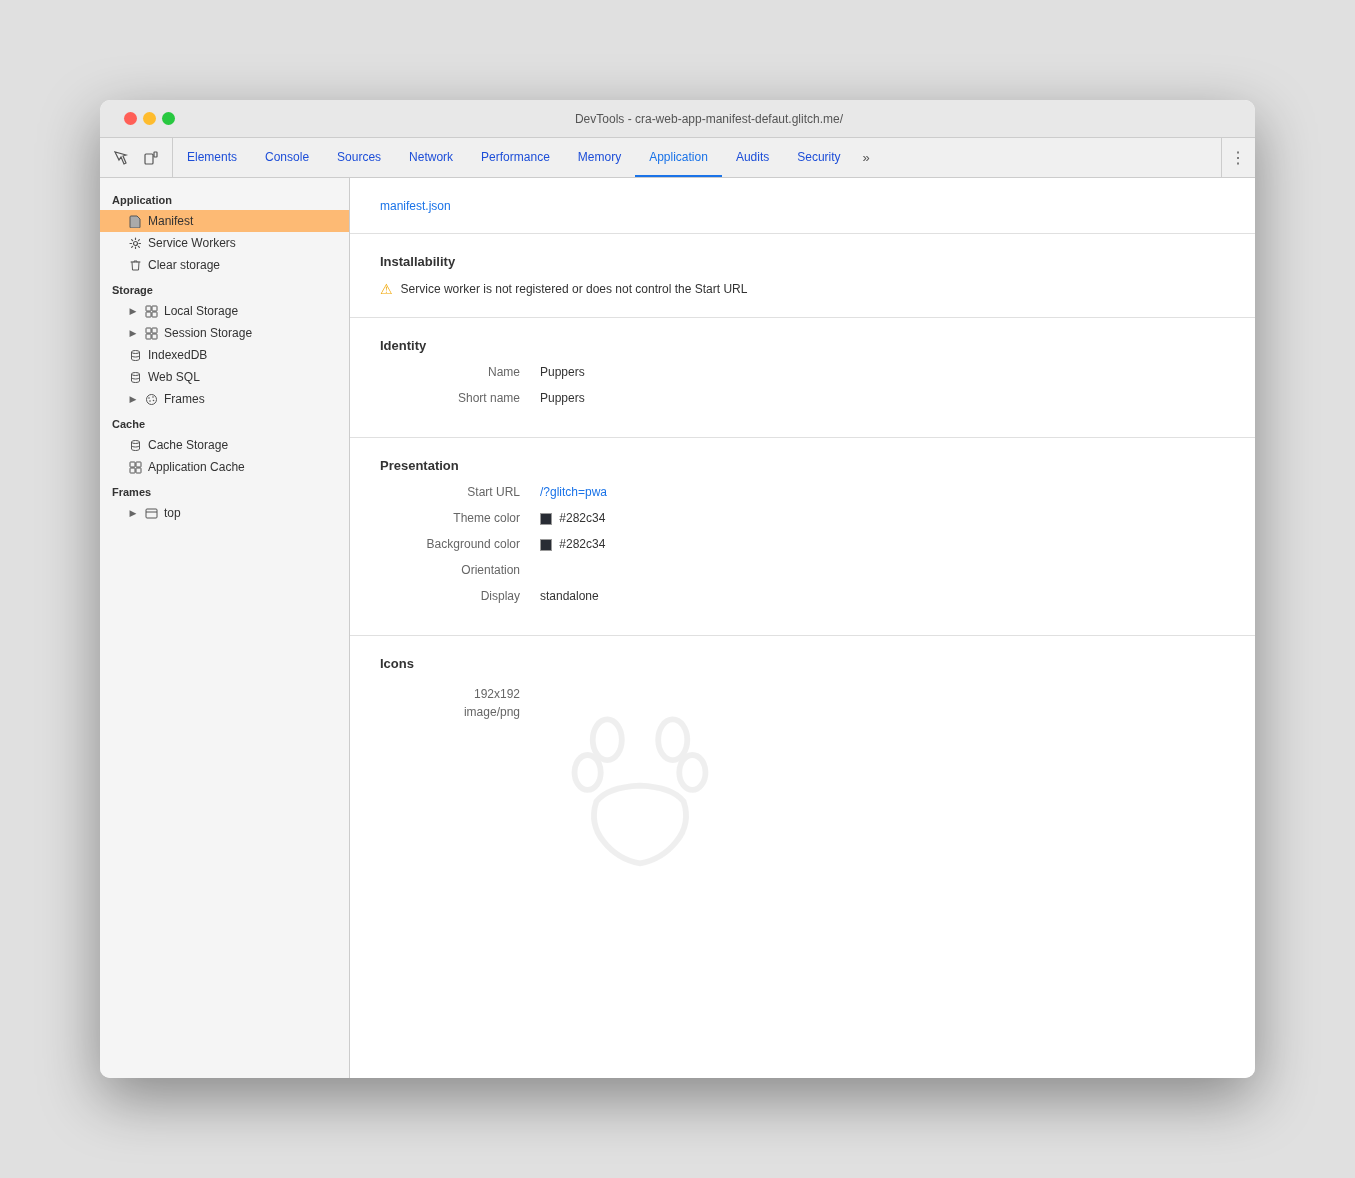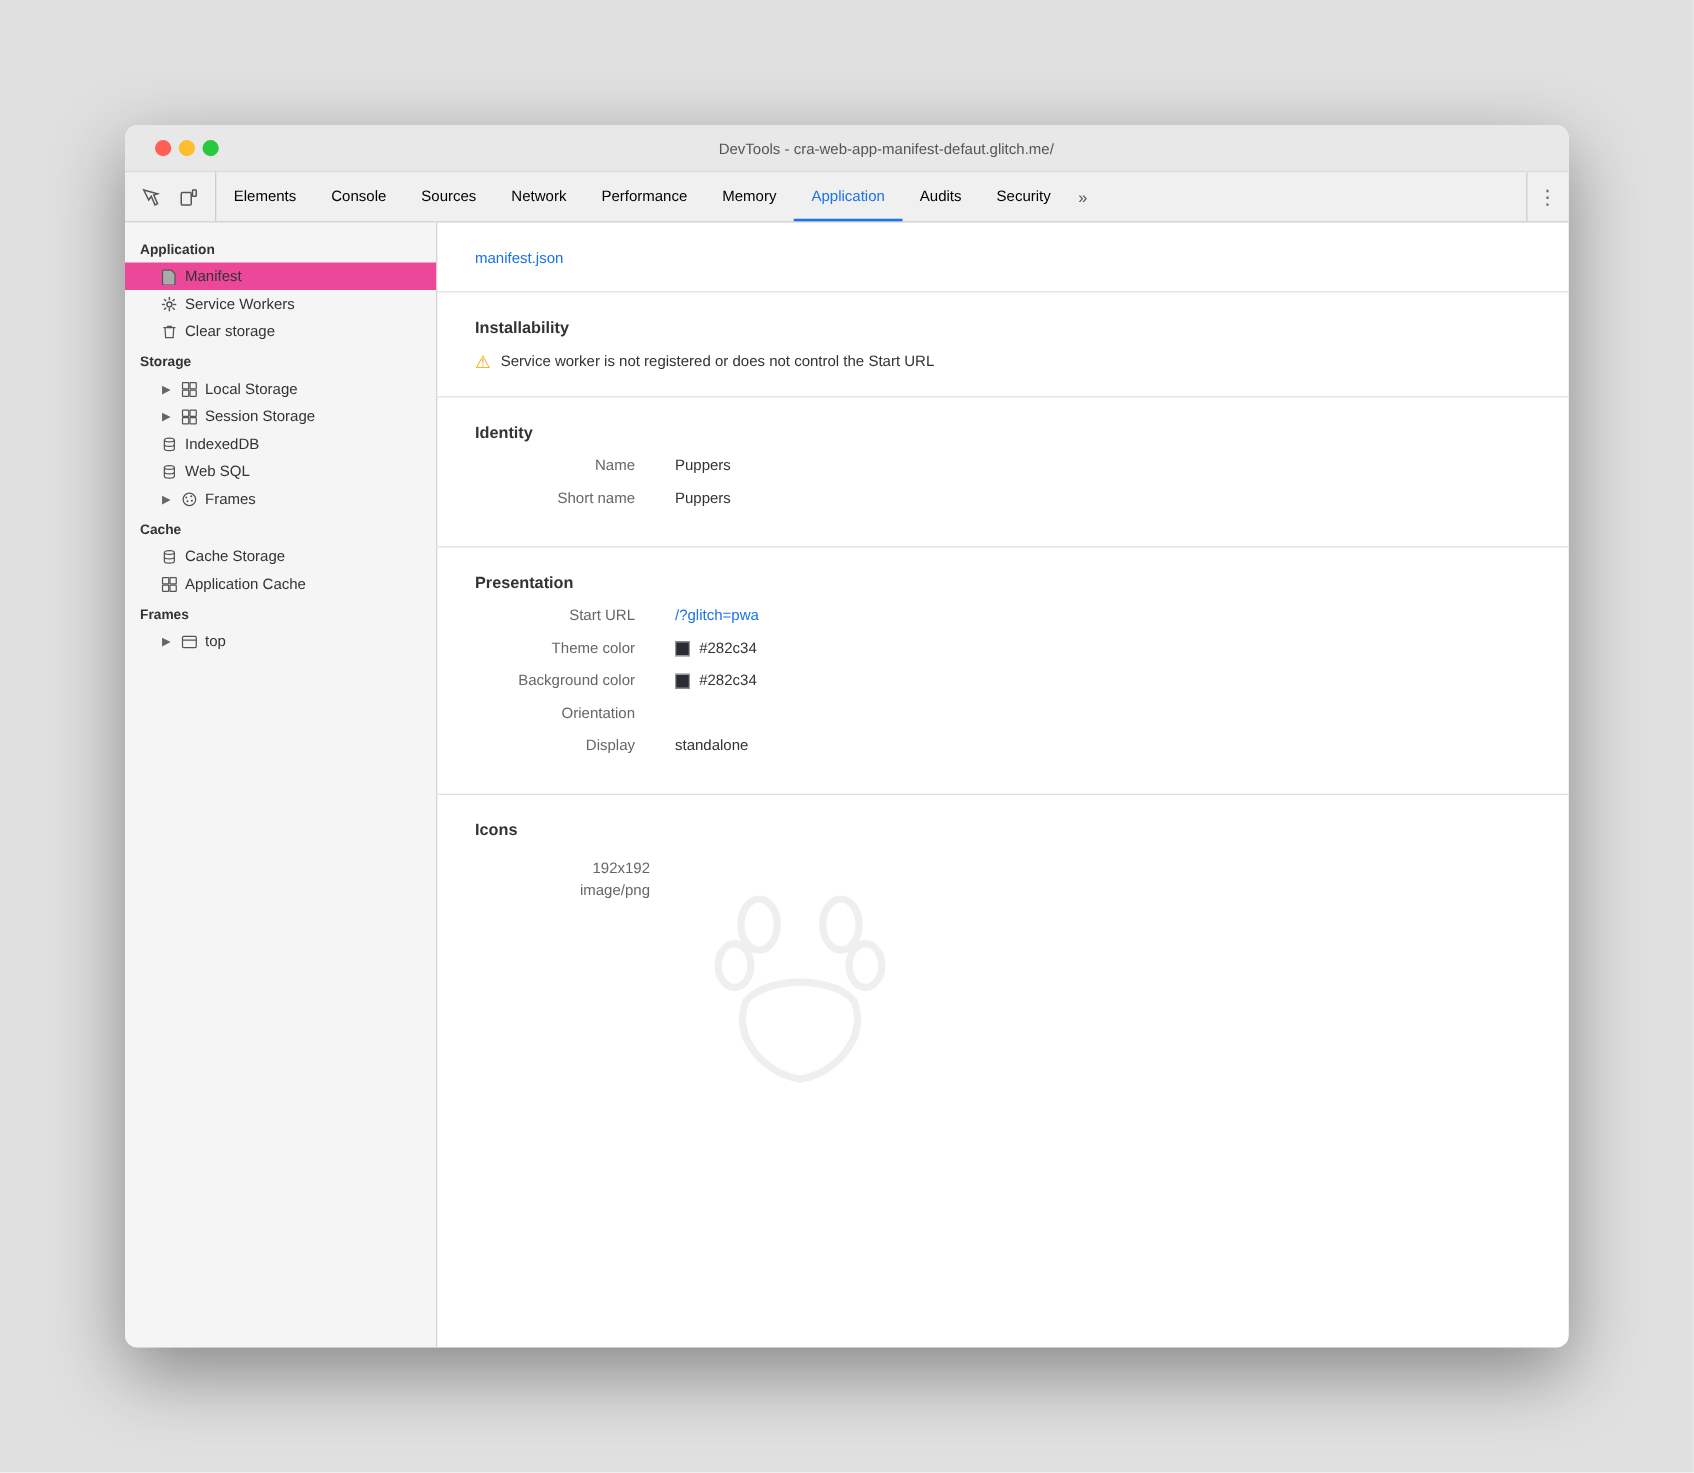--- a/index.html
+++ b/index.html
@@ -82,21 +82,21 @@
       display: flex;
       align-items: stretch;
       flex: 1;
     }
     .tab {
       padding: 0 14px;
       display: flex;
       align-items: center;
       cursor: pointer;
       font-size: 12px;
-      color: #000000;
+      color: #1d4ed8;
       border-bottom: 2px solid transparent;
       white-space: nowrap;
     }
     .tab.active {
       color: #1a73e8;
       border-bottom: 2px solid #1a73e8;
     }
     .toolbar-more {
       display: flex;
       align-items: center;
@@ -132,21 +132,21 @@
     }
     .sidebar-item {
       display: flex;
       align-items: center;
       padding: 4px 12px 4px 20px;
       cursor: pointer;
       color: #333;
       font-size: 12px;
       gap: 6px;
     }
-    .sidebar-item.active { background: #ec4899; }
+    .sidebar-item.active { background: #fdba74; }
     .sidebar-item.indent1 { padding-left: 28px; }
     .sidebar-expand {
       width: 10px;
       display: inline-flex;
       align-items: center;
       justify-content: center;
       font-size: 9px;
       color: #666;
     }
     .sidebar-icon {
@@ -201,21 +201,21 @@
     .field-row {
       display: flex;
       align-items: center;
       margin-bottom: 12px;
     }
     .field-label {
       width: 160px;
       text-align: right;
       color: #666;
       font-size: 12px;
-      padding-right: 32px;
+      padding-right: 20px;
       flex-shrink: 0;
     }
     .field-value {
       color: #333;
       font-size: 12px;
     }
     .field-value.link {
       color: #1a73e8;
       text-decoration: none;
       cursor: pointer;

